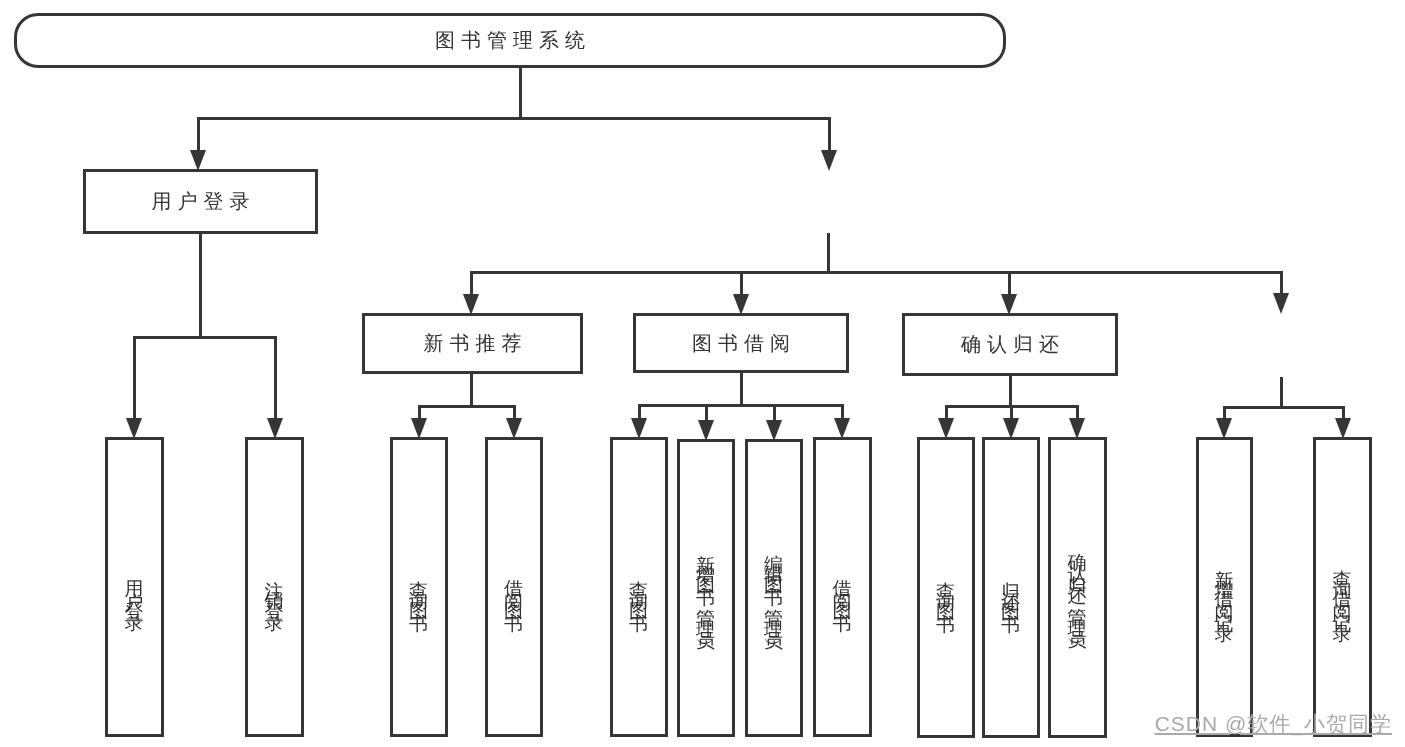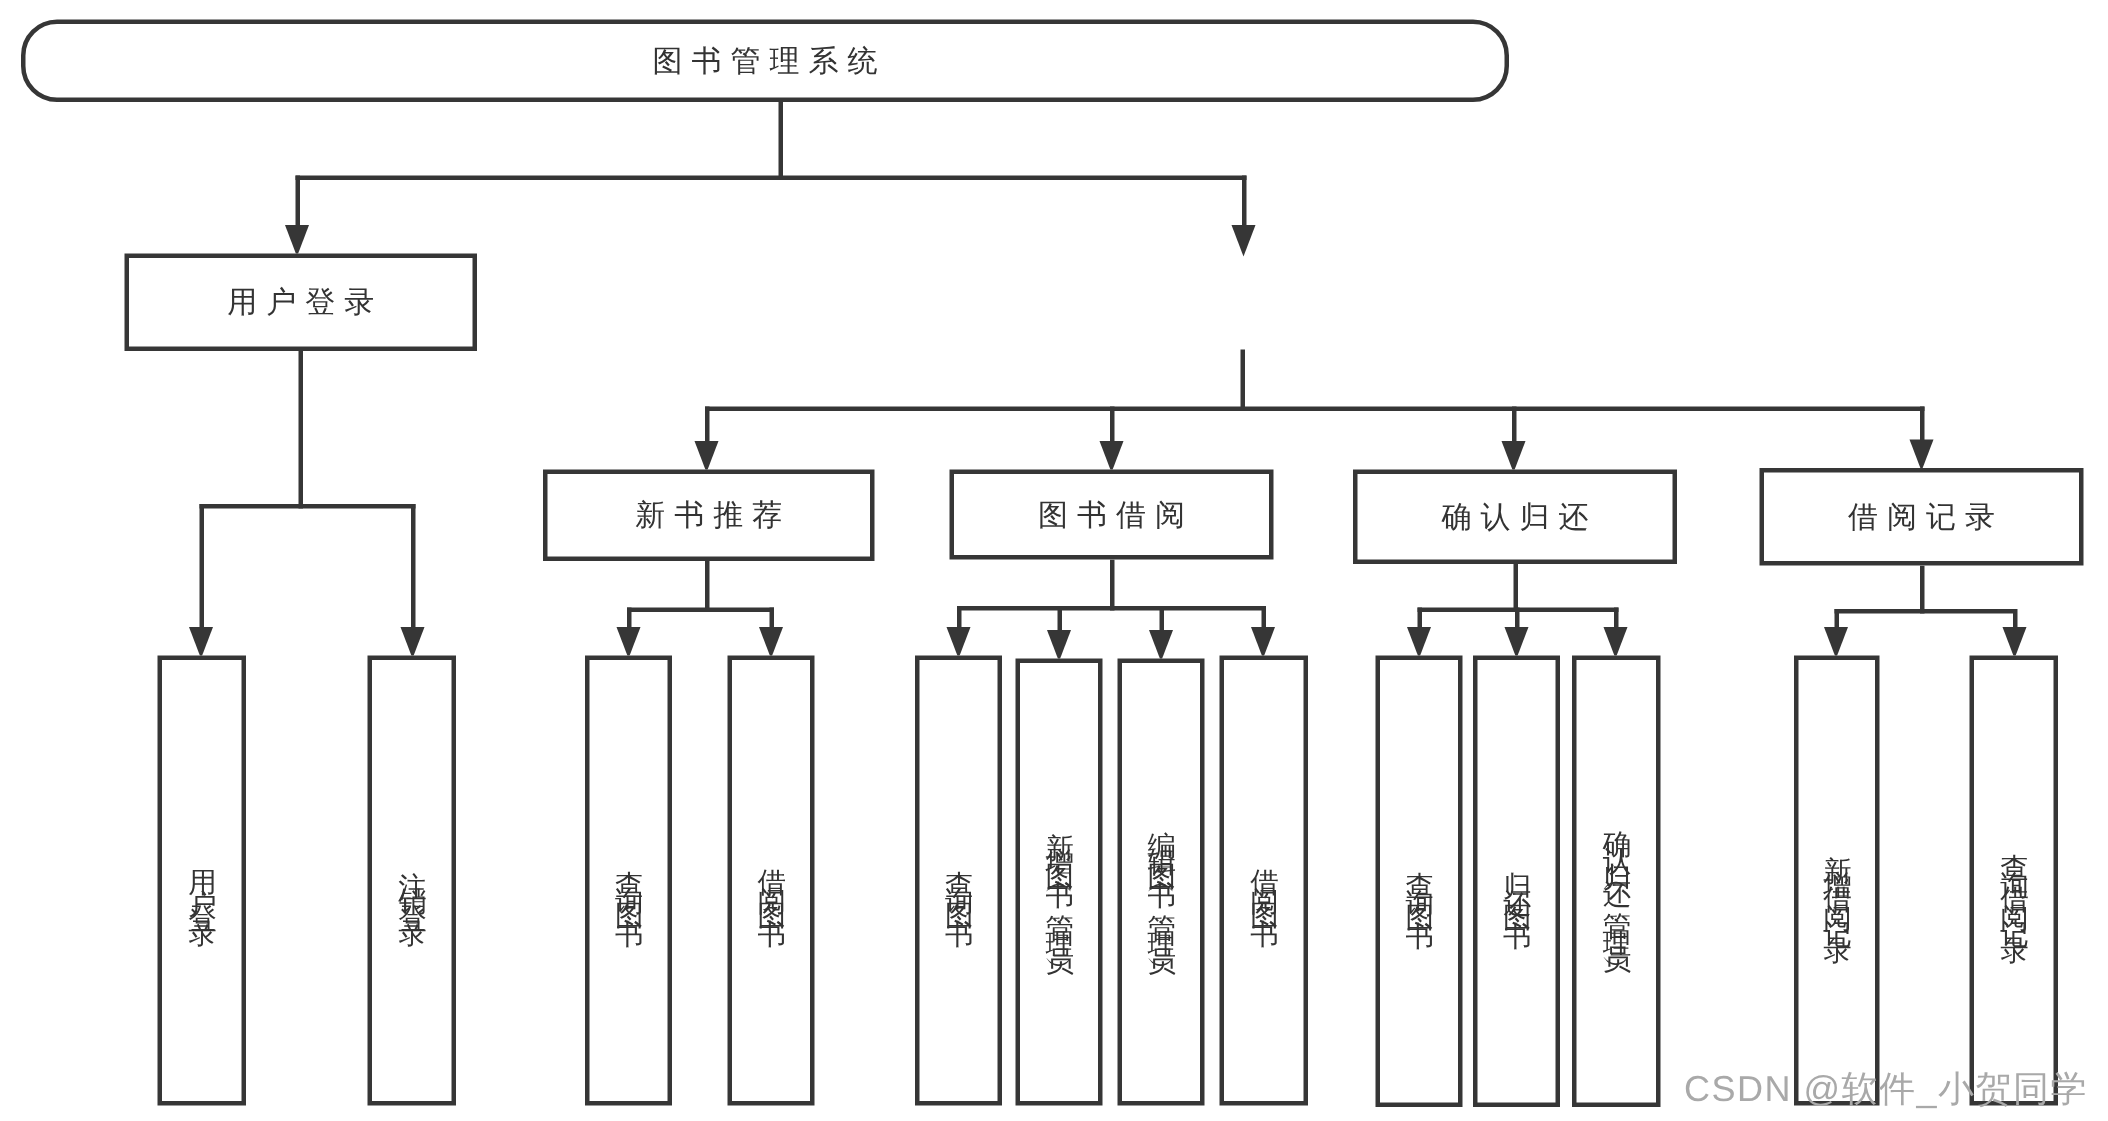--- a/index.html
+++ b/index.html
@@ -43,25 +43,26 @@
     width: 0;
     height: 0;
     border-left: 8px solid transparent;
     border-right: 8px solid transparent;
     border-top: 21px solid var(--line, #363636);
   }
   .watermark {
     position: absolute;
     right: 13px;
     top: 710px;
-    font-size: 24px;
+    font-size: 21px;
     letter-spacing: 1px;
     color: var(--wm, #a9a9a9);
     z-index: 10;
     white-space: nowrap;
+    text-decoration: underline;
   }
 </style>
 </head>
 <body>
 
 <div id="canvas">
 
 <div class="cline" style="left: 518.5px; top: 68px; width: 3px; height: 52px;"></div>
     <div class="cline" style="left: 196.5px; top: 117px; width: 634px; height: 3px;"></div>
     <div class="cline" style="left: 196.5px; top: 117px; width: 3px; height: 35px;"></div>
@@ -122,23 +123,20 @@
     </div>
     <div class="node h" style="left: 362px; top: 313px; width: 221px; height: 61px;">
       <span>新书推荐</span>
     </div>
     <div class="node h" style="left: 633px; top: 313px; width: 216px; height: 60px;">
       <span>图书借阅</span>
     </div>
     <div class="node h" style="left: 902px; top: 313px; width: 216px; height: 63px;">
       <span>确认归还</span>
     </div>
-    <div class="node h" style="left: 1173px; top: 312px; width: 216px; height: 65px;">
-      <span>借阅记录</span>
-    </div>
     <div class="node v" style="left: 105px; top: 437px; width: 59px; height: 300px;">
       <span>用户登录</span>
     </div>
     <div class="node v" style="left: 245px; top: 437px; width: 59px; height: 300px;">
       <span>注销登录</span>
     </div>
     <div class="node v" style="left: 390px; top: 437px; width: 58px; height: 300px;">
       <span>查询图书</span>
     </div>
     <div class="node v" style="left: 485px; top: 437px; width: 58px; height: 300px;">

